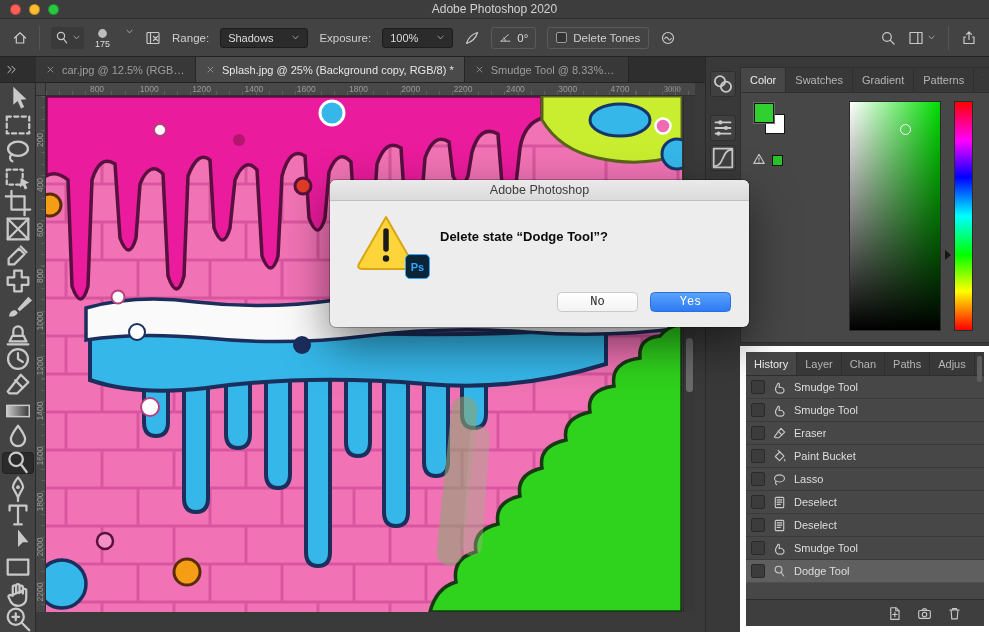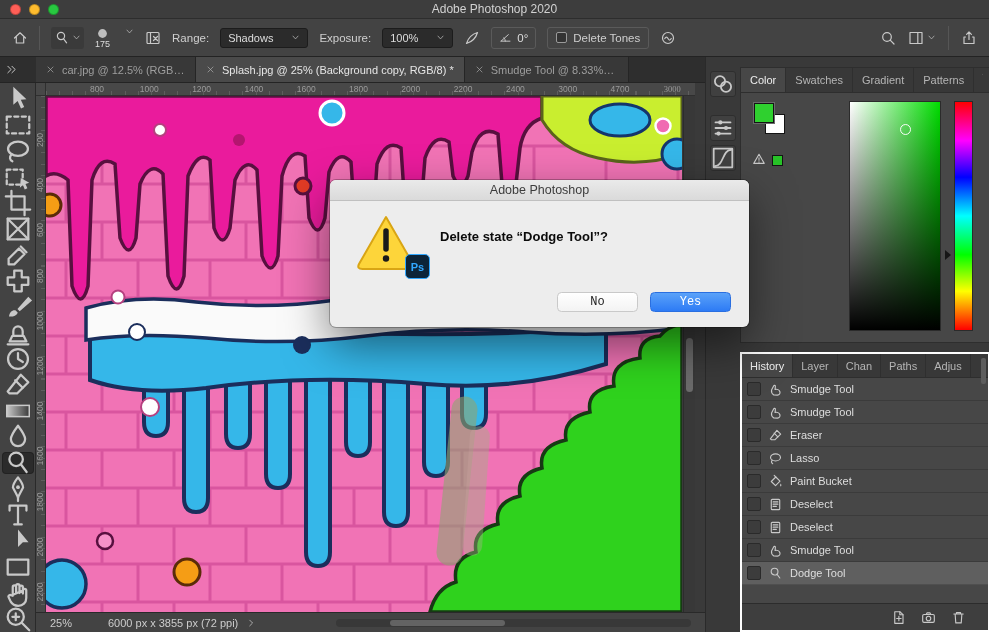--- a/index.html
+++ b/index.html
@@ -96,21 +96,21 @@
   .fgswatch{position:absolute;left:13px;top:35px;width:20px;height:20px;border:1px solid #141414;box-shadow:0 0 0 1px #6a6a6a;z-index:2}
   .bgswatch{position:absolute;left:24px;top:46px;width:20px;height:20px;background:#ffffff;border:1px solid #141414;z-index:1}
   .warnsmall{position:absolute;left:11px;top:84px;width:14px;height:14px}
   .cubeswatch{position:absolute;left:31px;top:87px;width:11px;height:11px;border:1px solid #141414}
   .satsquare{position:absolute;left:108px;top:33px;width:92px;height:230px;border:1px solid #2b2b2b}
   .satpicker{position:absolute;left:50px;top:22px;width:11px;height:11px;border:1.5px solid rgba(255,255,255,.95);border-radius:50%}
   .huestrip{position:absolute;left:213px;top:33px;width:19px;height:230px;border:1px solid #2b2b2b;
     background:linear-gradient(to bottom,#ff0000 0%,#ff00ff 17%,#0000ff 33%,#00ffff 50%,#00ff00 67%,#ffff00 83%,#ff0000 100%)}
   .huepointer{position:absolute;left:204px;top:182px;width:0;height:0;
     border-top:5px solid transparent;border-bottom:5px solid transparent;border-left:6px solid #161616}
-  #bottompanel{position:absolute;left:34px;top:295px;width:250px;bottom:0;background:#474747;border:2px solid #ffffff}
+  #bottompanel{position:absolute;left:34px;top:289px;width:250px;bottom:0;background:#474747;border:6px solid #ffffff}
   #history-list{position:absolute;left:0;right:0;top:24px;bottom:27px;overflow:hidden;background:#474747}
   .hrow{height:23px;display:flex;align-items:center;gap:7px;padding-left:5px;border-bottom:1px solid rgba(0,0,0,.16)}
   .hrow.selected{background:#5f5f5f}
   .hwell{width:14px;height:14px;background:#3c3c3c;border:1px solid #2a2a2a;border-radius:2px;flex:none}
   .hicon{display:inline-flex;width:15px;height:15px;flex:none}
   .hicon svg{width:100%;height:100%}
   .hlabel{font-size:11px;color:#dedede;white-space:nowrap;overflow:hidden}
   #histscroll{position:absolute;right:2px;top:4px;width:5px;height:26px;background:#5d5d5d;border-radius:2px}
   .pbottom{position:absolute;left:0;right:0;bottom:0;height:27px;background:#3e3e3e;border-top:1px solid #2c2c2c;
     display:flex;align-items:center;justify-content:flex-end;gap:15px;padding-right:22px}
@@ -494,32 +494,20 @@
       <circle cx="114" cy="34" r="6" fill="#ffffff" stroke="#b5407f" stroke-width="2"></circle>
       <circle cx="193" cy="44" r="6" fill="#b4156f"></circle>
       <circle cx="4" cy="109" r="11" fill="#f59d15" stroke="#5a2b08" stroke-width="3"></circle>
     </svg>
   </div>
 
   <div id="vscroll">
     <div id="vthumb"></div>
   </div>
 
-  <div id="statusbar">
-    <span class="zoom">25%</span>
-    <span class="docinfo">6000 px x 3855 px (72 ppi)</span>
-    <span class="icon chev">
-        <svg viewBox="0 0 16 16">
-          <path d="M6 3.5L10.5 8 6 12.5" stroke="#c9c9c9" fill="none" stroke-width="1.2" stroke-linecap="round" stroke-linejoin="round"></path>
-        </svg>
-      </span>
-    <div id="hscrolltrack">
-      <div id="hscrollthumb"></div>
-    </div>
-  </div>
 </div>
 
 <div id="rightarea">
   <div id="iconstrip">
       <div class="stripbtn" style="top: 14px;">
         <svg viewBox="0 0 16 16">
           <circle cx="6" cy="6.2" r="3.4" stroke="#c9c9c9" fill="none" stroke-width="1.2" stroke-linecap="round" stroke-linejoin="round"></circle>
           <circle cx="10" cy="9.8" r="3.4" stroke="#c9c9c9" fill="none" stroke-width="1.2" stroke-linecap="round" stroke-linejoin="round"></circle>
         </svg>
       </div>
@@ -610,36 +598,36 @@
               <path d="M9.5 2.5l4 4-6 6h-4l-1-1z" stroke="#c9c9c9" fill="none" stroke-width="1.2" stroke-linecap="round" stroke-linejoin="round"></path>
               <path d="M6.5 5.5l4 4" stroke="#c9c9c9" fill="none" stroke-width="1.2" stroke-linecap="round" stroke-linejoin="round"></path>
             </svg>
           </span>
           <span class="hlabel">Eraser</span>
         </div>
         <div class="hrow">
           <span class="hwell"></span>
           <span class="hicon">
             <svg viewBox="0 0 16 16">
-              <ellipse cx="8" cy="6.8" rx="5.3" ry="3.8" stroke="#c9c9c9" fill="none" stroke-width="1.2" stroke-linecap="round" stroke-linejoin="round"></ellipse>
-              <path d="M4.6 9.8c-1.4 1.4-1 3 .4 3.7" stroke="#c9c9c9" fill="none" stroke-width="1.2" stroke-linecap="round" stroke-linejoin="round"></path>
-            </svg>
-          </span>
-          <span class="hlabel">Lasso</span>
-        </div>
-        <div class="hrow">
-          <span class="hwell"></span>
-          <span class="hicon">
-            <svg viewBox="0 0 16 16">
               <path d="M8.3 3.2L12.8 7.7 8 12.5 3.5 8z" stroke="#c9c9c9" fill="none" stroke-width="1.2" stroke-linecap="round" stroke-linejoin="round"></path>
               <path d="M8.3 3.2L6.6 1.5" stroke="#c9c9c9" fill="none" stroke-width="1.2" stroke-linecap="round" stroke-linejoin="round"></path>
               <path d="M13.6 10.2c.9 1.3.9 2.6 0 3.2-.9-.6-.9-1.9 0-3.2z" fill="#c9c9c9"></path>
             </svg>
           </span>
           <span class="hlabel">Paint Bucket</span>
+        </div>
+        <div class="hrow">
+          <span class="hwell"></span>
+          <span class="hicon">
+            <svg viewBox="0 0 16 16">
+              <ellipse cx="8" cy="6.8" rx="5.3" ry="3.8" stroke="#c9c9c9" fill="none" stroke-width="1.2" stroke-linecap="round" stroke-linejoin="round"></ellipse>
+              <path d="M4.6 9.8c-1.4 1.4-1 3 .4 3.7" stroke="#c9c9c9" fill="none" stroke-width="1.2" stroke-linecap="round" stroke-linejoin="round"></path>
+            </svg>
+          </span>
+          <span class="hlabel">Lasso</span>
         </div>
         <div class="hrow">
           <span class="hwell"></span>
           <span class="hicon">
             <svg viewBox="0 0 16 16">
               <rect x="3.5" y="2.5" width="9" height="11" rx="1" stroke="#c9c9c9" fill="none" stroke-width="1.2" stroke-linecap="round" stroke-linejoin="round"></rect>
               <path d="M5.5 5.2h5M5.5 7.6h5M5.5 10h3.4" stroke="#c9c9c9" fill="none" stroke-width="1.2" stroke-linecap="round" stroke-linejoin="round"></path>
             </svg>
           </span>
           <span class="hlabel">Deselect</span>

